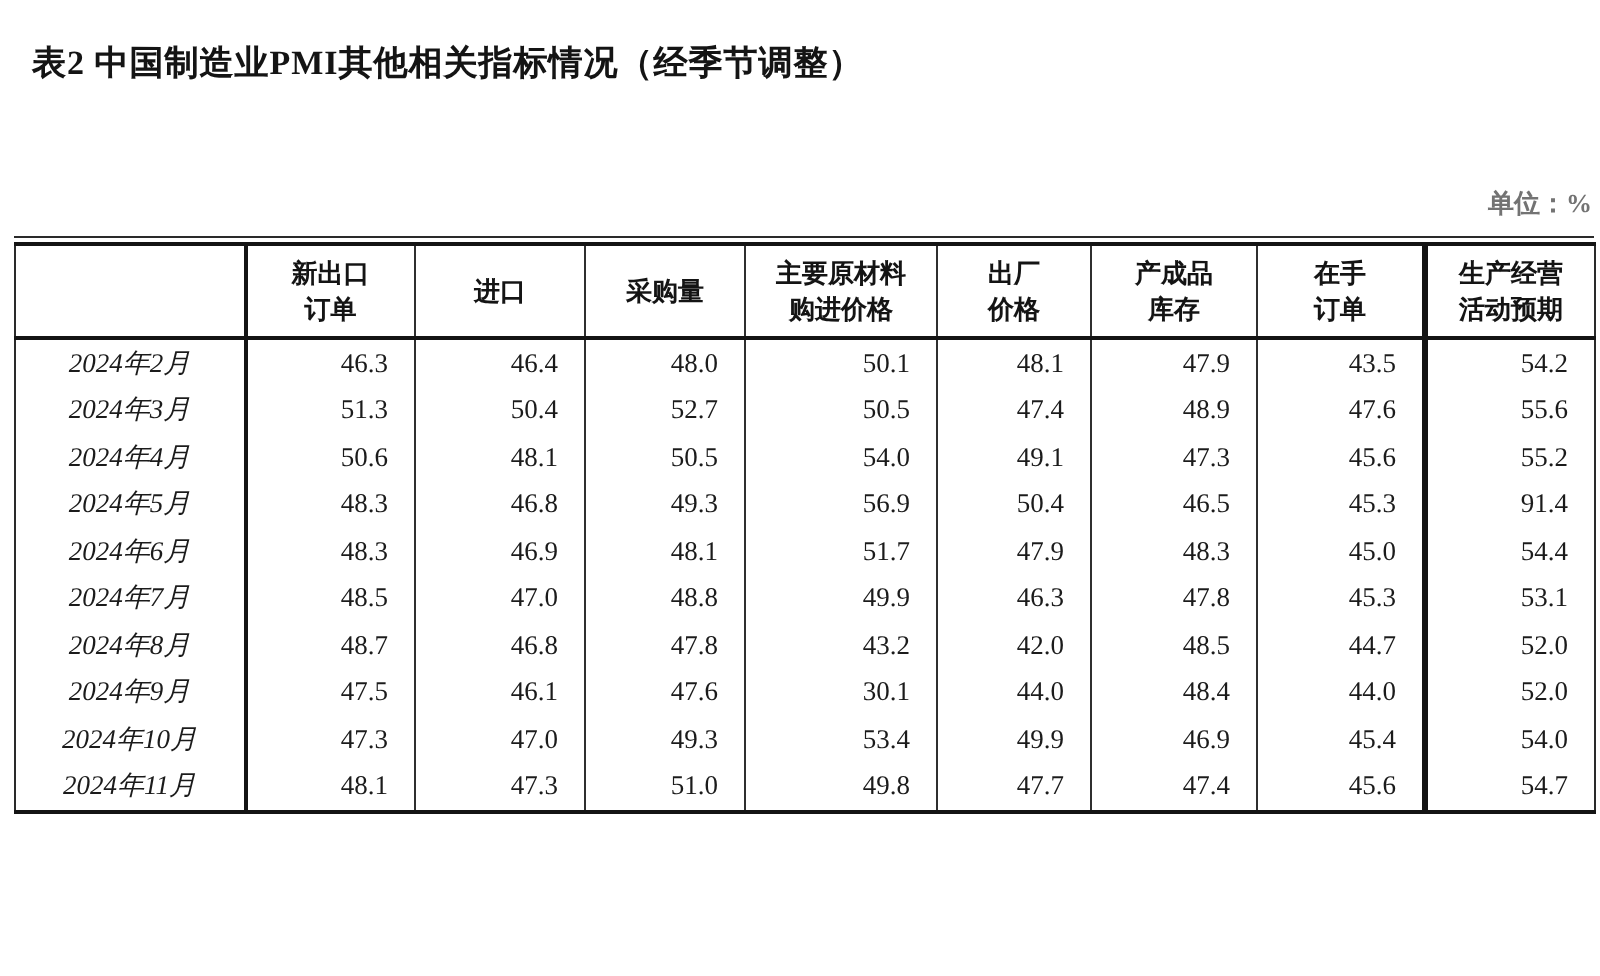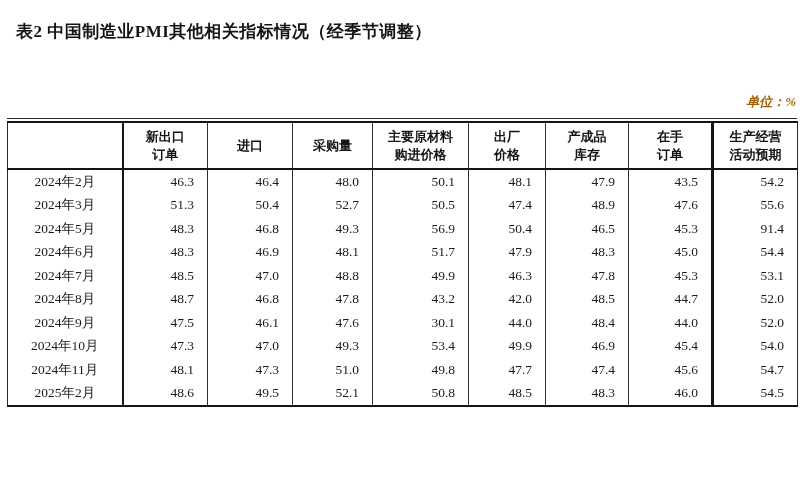--- a/index.html
+++ b/index.html
@@ -18,22 +18,21 @@
     font-size: 17px;
     font-weight: bold;
     letter-spacing: 0.5px;
     color: #141414;
   }
   .unit {
     position: absolute;
     top: 93px; right: 4px;
     font-size: 13px;
     font-weight: bold;
-    color: #a16207;
-    font-style: italic;
+    color: #737373;
   }
   .tablewrap {
     position: absolute;
     top: 118px; left: 7px;
     width: 790px;
     border-top: 1px solid #2a2a2a;  
     padding-top: 2px;
   }
   table {
     width: 790px;
@@ -51,21 +50,21 @@
   col.c4 { width: 96px; }
   col.c5 { width: 77px; }
   col.c6 { width: 83px; }
   col.c7 { width: 84px; }
   col.c8 { width: 85px; }
   th, td {
     border-left: 1px solid #2f2f2f;
     padding: 0;
     overflow: hidden;
   }
-  th:first-child, td:first-child { border-left: none; }
+  th:first-child, td:first-child { border-left: none; font-style: italic; }
   th {
     height: 45px;
     font-size: 13px;
     font-weight: bold;
     text-align: center;
     vertical-align: middle;
     line-height: 1.35;
     white-space: pre-line;
     border-bottom: 2px solid #141414;
     color: #141414;
@@ -132,20 +131,31 @@
           <td class="val sep-strong">51.3</td>
           <td class="val">50.4</td>
           <td class="val">52.7</td>
           <td class="val">50.5</td>
           <td class="val">47.4</td>
           <td class="val">48.9</td>
           <td class="val">47.6</td>
           <td class="val sep-heavy">55.6</td>
         </tr>
         <tr>
+          <td class="label">2024年4月</td>
+          <td class="val sep-strong">50.6</td>
+          <td class="val">48.1</td>
+          <td class="val">50.5</td>
+          <td class="val">54.0</td>
+          <td class="val">49.1</td>
+          <td class="val">47.3</td>
+          <td class="val">45.6</td>
+          <td class="val sep-heavy">55.2</td>
+        </tr>
+        <tr>
           <td class="label">2024年5月</td>
           <td class="val sep-strong">48.3</td>
           <td class="val">46.8</td>
           <td class="val">49.3</td>
           <td class="val">56.9</td>
           <td class="val">50.4</td>
           <td class="val">46.5</td>
           <td class="val">45.3</td>
           <td class="val sep-heavy">91.4</td>
         </tr>
@@ -208,26 +218,15 @@
           <td class="label">2024年11月</td>
           <td class="val sep-strong">48.1</td>
           <td class="val">47.3</td>
           <td class="val">51.0</td>
           <td class="val">49.8</td>
           <td class="val">47.7</td>
           <td class="val">47.4</td>
           <td class="val">45.6</td>
           <td class="val sep-heavy">54.7</td>
         </tr>
-        <tr>
-          <td class="label">2025年2月</td>
-          <td class="val sep-strong">48.6</td>
-          <td class="val">49.5</td>
-          <td class="val">52.1</td>
-          <td class="val">50.8</td>
-          <td class="val">48.5</td>
-          <td class="val">48.3</td>
-          <td class="val">46.0</td>
-          <td class="val sep-heavy">54.5</td>
-        </tr>
       </tbody>
   </table>
 </div>
 
 </body></html>

